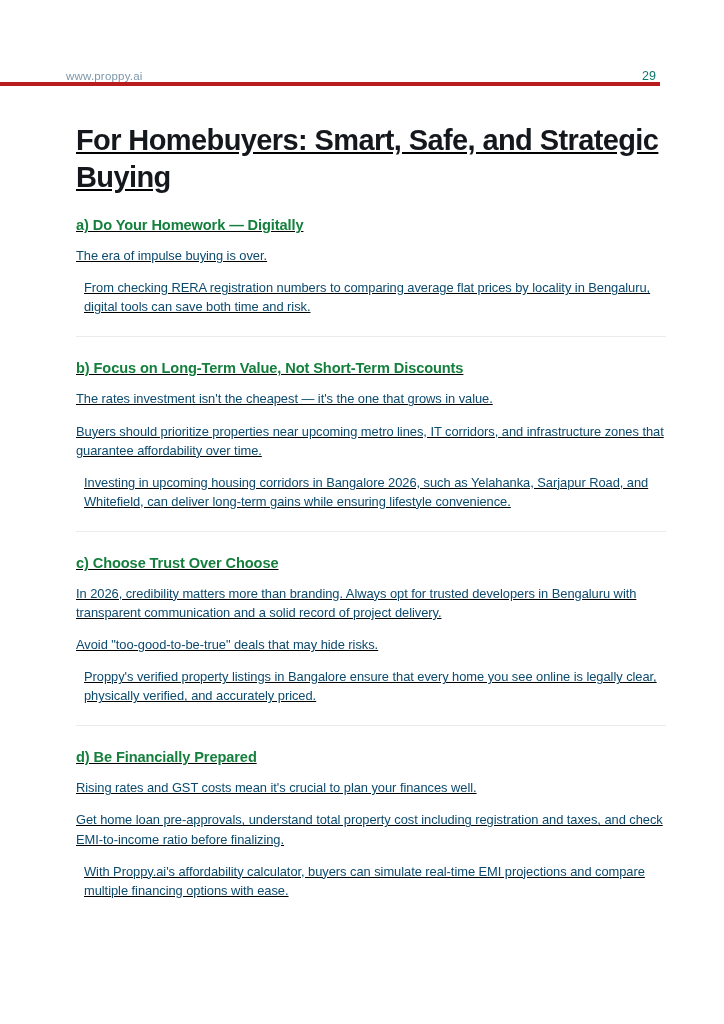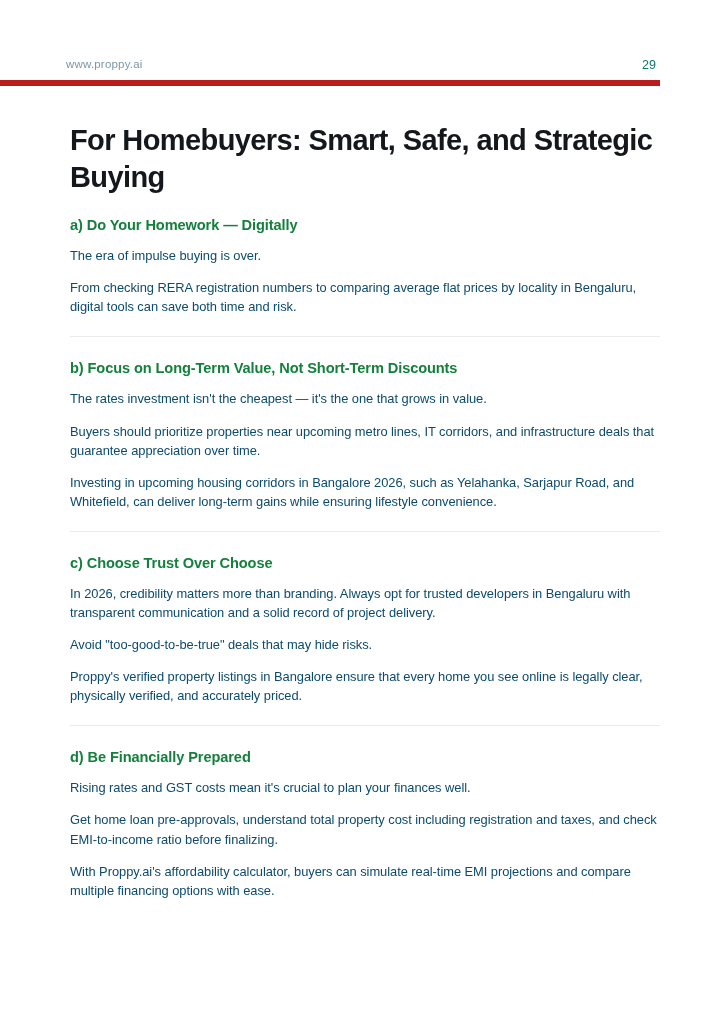--- a/index.html
+++ b/index.html
@@ -26,42 +26,43 @@
   
   .page-header {
     position: absolute;
     top: 50px;
     left: 0;
     width: 660px;
     height: 36px;
     box-sizing: border-box;
     padding: 0 4px 0 66px;
     display: flex;
-    align-items: center;
+    align-items: flex-end;
     justify-content: space-between;
-    border-bottom: 6px solid #b91c1c;
+    border-bottom: 4px solid #b91c1c;
   }
   .header-site {
     font-size: 11.5px;
     letter-spacing: 0.2px;
     color: #7d96a8;
     line-height: 1;
   }
   .header-pageno {
     font-size: 12.5px;
     color: #0f766e;
     line-height: 1;
   }
 
   
   .content {
     position: absolute;
     top: 122px;
-    left: 70px;
+    left: 76px;
     width: 590px;
+    text-decoration: underline;
   }
 
   .doc-title {
     margin: 0 0 20px 0;
     font-size: 29px;
     font-weight: 800;
     line-height: 1.28;
     letter-spacing: -0.6px;
     color: #14181d;
   }
@@ -86,20 +87,21 @@
 
   .para {
     margin: 0 0 13px 0;
     font-size: 12.9px;
     line-height: 1.48;
     color: #0c4a6e;
     letter-spacing: -0.05px;
   }
   .para:last-child {
     margin-bottom: 0;
+    margin-left: 8px;
   }
 </style>
 </head>
 <body>
 
 <div class="page">
 
   <div class="page-header">
     <span class="header-site">www.proppy.ai</span>
     <span class="header-pageno">29</span>
@@ -113,21 +115,21 @@
       <h2 class="section-heading">a) Do Your Homework — Digitally</h2>
       <p class="para">The era of impulse buying is over.</p>
       <p class="para">From checking RERA registration numbers to comparing average flat prices by locality in Bengaluru, digital tools can save both time and risk.</p>
     </div>
 
     <hr class="divider">
 
     <div class="section">
       <h2 class="section-heading">b) Focus on Long-Term Value, Not Short-Term Discounts</h2>
       <p class="para">The rates investment isn't the cheapest — it's the one that grows in value.</p>
-      <p class="para">Buyers should prioritize properties near upcoming metro lines, IT corridors, and infrastructure deals that guarantee appreciation over time.</p>
+      <p class="para">Buyers should prioritize properties near upcoming metro lines, IT corridors, and infrastructure zones that guarantee affordability over time.</p>
       <p class="para">Investing in upcoming housing corridors in Bangalore 2026, such as Yelahanka, Sarjapur Road, and Whitefield, can deliver long-term gains while ensuring lifestyle convenience.</p>
     </div>
 
     <hr class="divider">
 
     <div class="section">
       <h2 class="section-heading">c) Choose Trust Over Choose</h2>
       <p class="para">In 2026, credibility matters more than branding. Always opt for trusted developers in Bengaluru with transparent communication and a solid record of project delivery.</p>
       <p class="para">Avoid "too-good-to-be-true" deals that may hide risks.</p>
       <p class="para">Proppy's verified property listings in Bangalore ensure that every home you see online is legally clear, physically verified, and accurately priced.</p>

